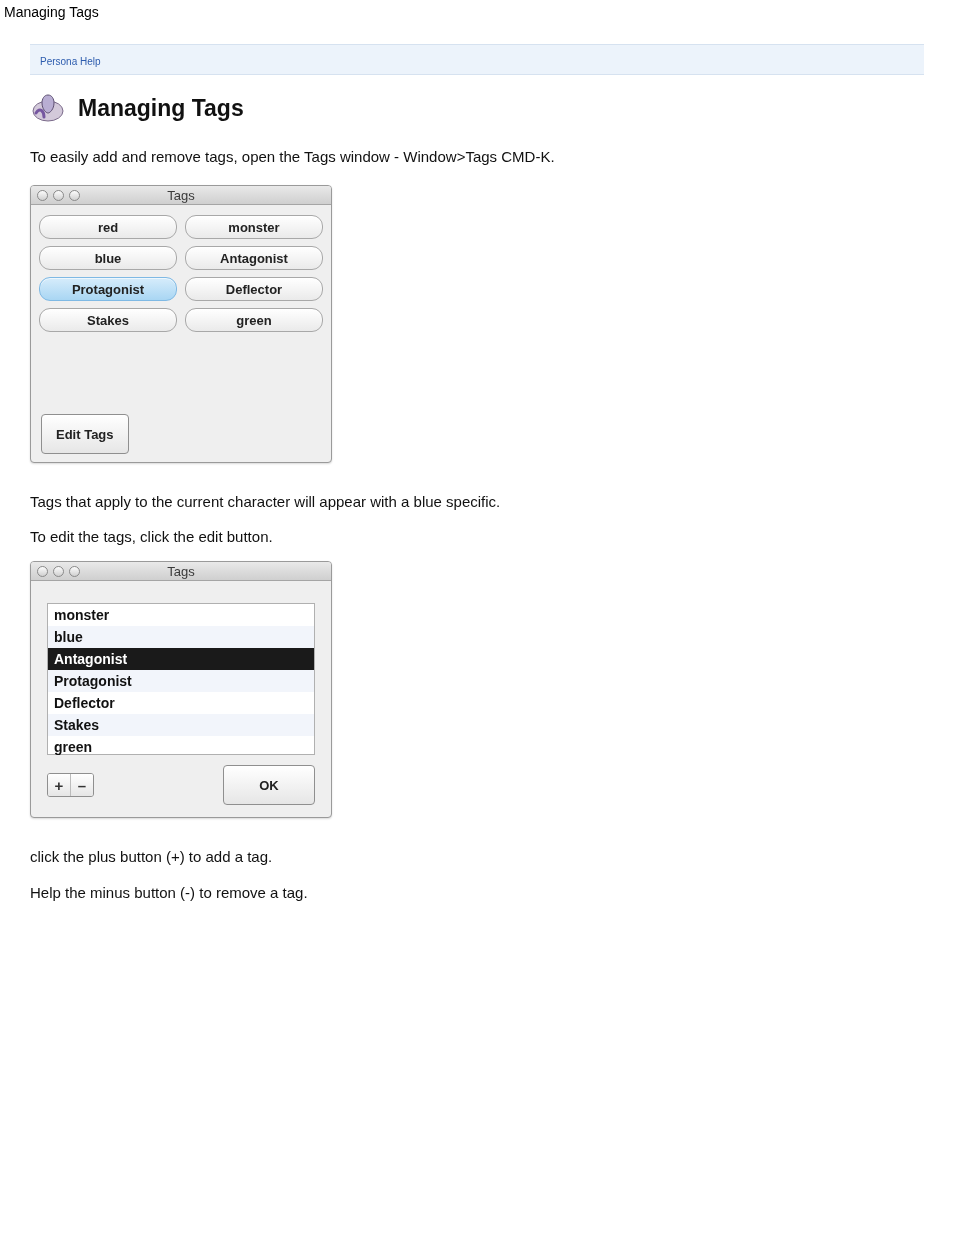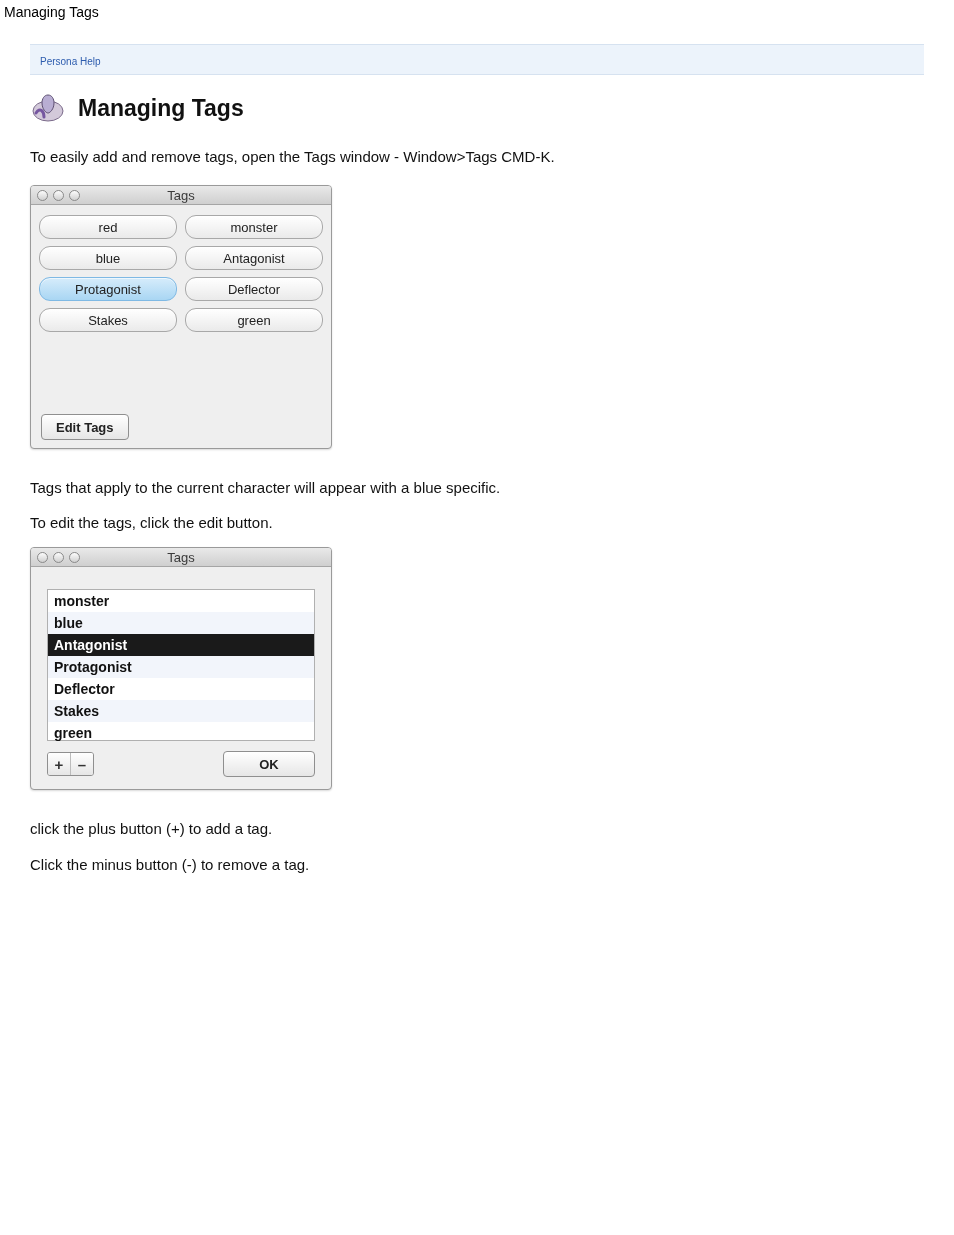--- a/index.html
+++ b/index.html
@@ -91,20 +91,21 @@
     color: #3a3a3a;
   }
   .tags-body {
     padding: 10px 8px 8px 8px;
   }
   .tag-grid {
     display: grid;
     grid-template-columns: 1fr 1fr;
     gap: 7px 8px;
     margin-bottom: 78px;
+    font-weight: bold;
   }
   .pill {
     height: 22px;
     border-radius: 11px;
     border: 1px solid #a8a8a8;
     background: linear-gradient(#ffffff, #eaeaea);
     font-size: 13px;
     color: #222;
     display: flex;
     align-items: center;
@@ -114,21 +115,21 @@
   .pill.sel {
     background: linear-gradient(#d6ecfb, #a9d6f3);
     border-color: #7fb9e4;
   }
   .bottom-bar {
     display: flex;
     padding: 4px 2px 0 2px;
   }
   .push-btn {
     height: 24px;
-    padding: 0 14px;
+    padding: 7px 14px;
     border-radius: 4px;
     border: 1px solid #8f8f8f;
     background: linear-gradient(#ffffff, #e6e6e6);
     font-size: 13px;
     font-weight: 600;
     color: #222;
     display: inline-flex;
     align-items: center;
     justify-content: center;
     box-shadow: 0 1px 0 rgba(255,255,255,0.7) inset;
@@ -264,15 +265,15 @@
         <div class="plusminus">
           <div class="pm-btn">+</div>
           <div class="pm-btn">–</div>
         </div>
         <div class="push-btn ok-btn">OK</div>
       </div>
     </div>
   </div>
 
   <p class="body" style="margin-bottom:15px">click the plus button (+) to add a tag.</p>
-  <p class="body">Click the minus button (-) to remove a tag.</p>
+  <p class="body">Help the minus button (-) to remove a tag.</p>
 
 </div>
 
 </body></html>

